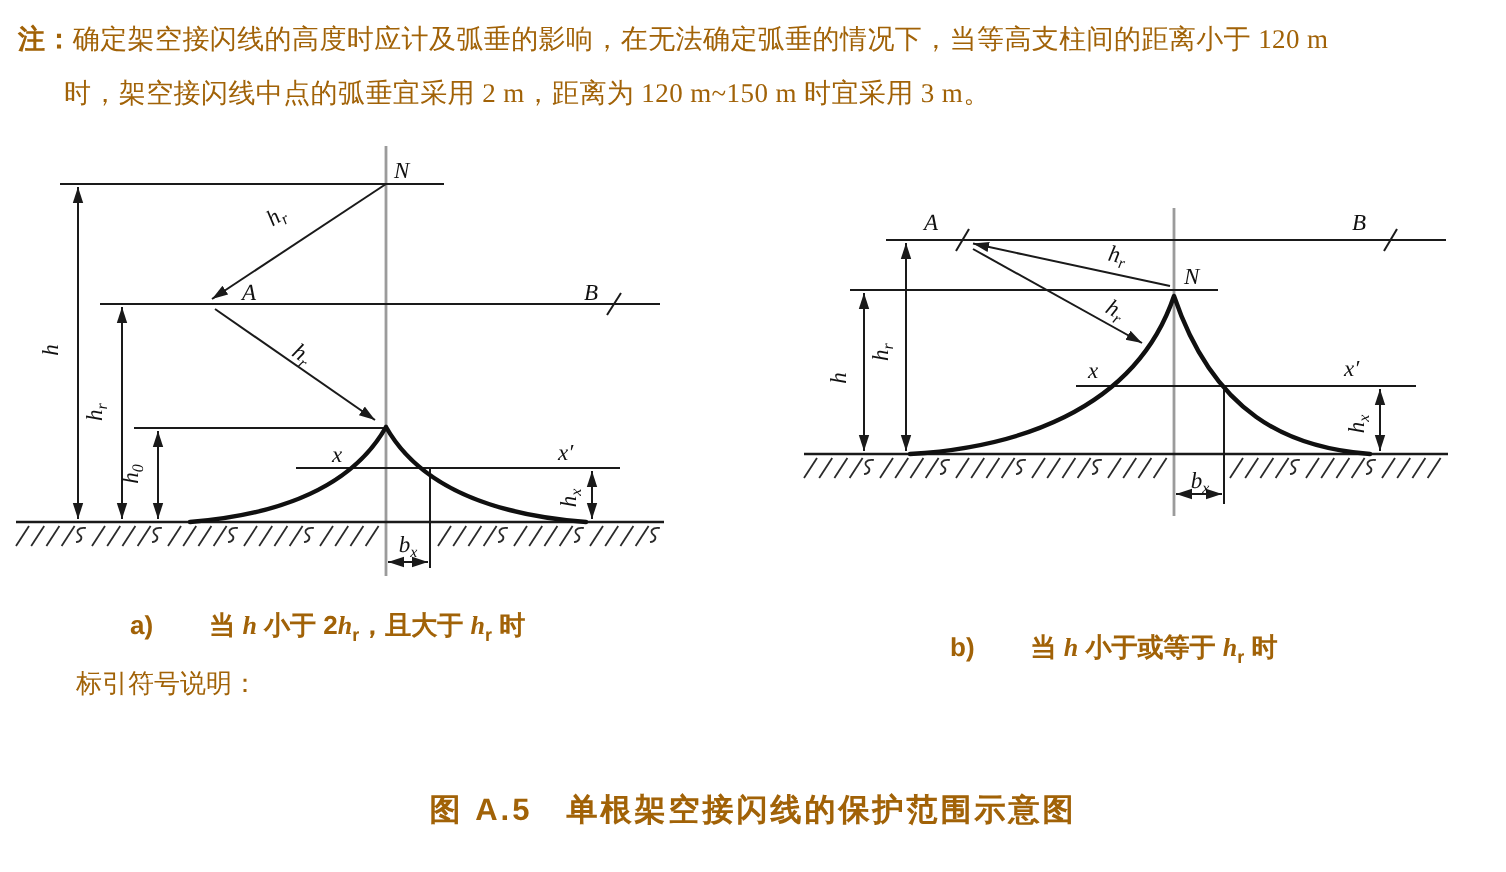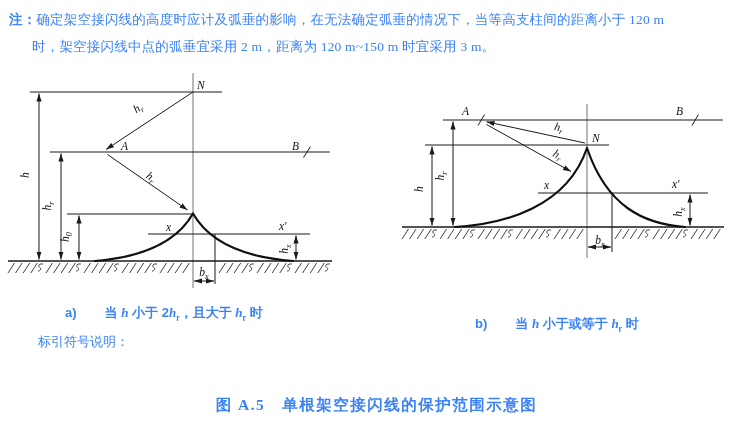--- a/index.html
+++ b/index.html
@@ -1,35 +1,35 @@
 <!DOCTYPE html>
 <html><head>
 <meta charset="utf-8">
 <style>
   html,body{margin:0;padding:0;background:#ffffff;}
   .page{
     position:relative;width:753px;height:436px;background:#ffffff;overflow:hidden;
-    font-family:"Liberation Serif","DejaVu Serif",serif;color:#3b82f6;
+    font-family:"Liberation Serif","DejaVu Serif",serif;color:#a16207;
   }
   .abs{position:absolute;}
   .note{
     left:9px;top:6px;width:742px;font-size:13.5px;line-height:27px;
     white-space:nowrap;letter-spacing:0.2px;
   }
   .nlabel{font-weight:bold;font-family:"Liberation Sans","DejaVu Sans",sans-serif;}
   .nindent{margin-left:23px;margin-top:16px;}
   .cap{font-size:13px;font-weight:bold;white-space:nowrap;
        font-family:"Liberation Sans","DejaVu Sans",sans-serif;}
   .cap .captxt{margin-left:28px;}
   .cap i{font-family:"Liberation Serif","DejaVu Serif",serif;font-weight:bold;}
   sub{font-size:9px;}
   .legend{font-size:13px;white-space:nowrap;margin-left:28px;}
   .title{
     left:0;right:0;top:395px;text-align:center;font-weight:bold;font-size:15.5px;
-    letter-spacing:1.5px;font-family:Liberation Serif, serif;
+    letter-spacing:1.5px;font-family:Liberation Sans, sans-serif;
   }
   svg{position:absolute;overflow:visible;}
   svg text{font-family:"Liberation Serif","DejaVu Serif",serif;font-style:italic;
            font-size:11.5px;fill:#111;}
   svg .ss{font-size:8px;}
   .stroke{stroke:#1a1a1a;stroke-width:1;fill:none;}
   .ground{stroke:#1a1a1a;stroke-width:1.3;fill:none;}
   .curve{stroke:#101010;stroke-width:2.2;fill:none;stroke-linecap:round;}
   .axis{stroke:#9b9b9b;stroke-width:1.4;fill:none;}
   .hatch{stroke:#2a2a2a;stroke-width:0.9;fill:none;}

